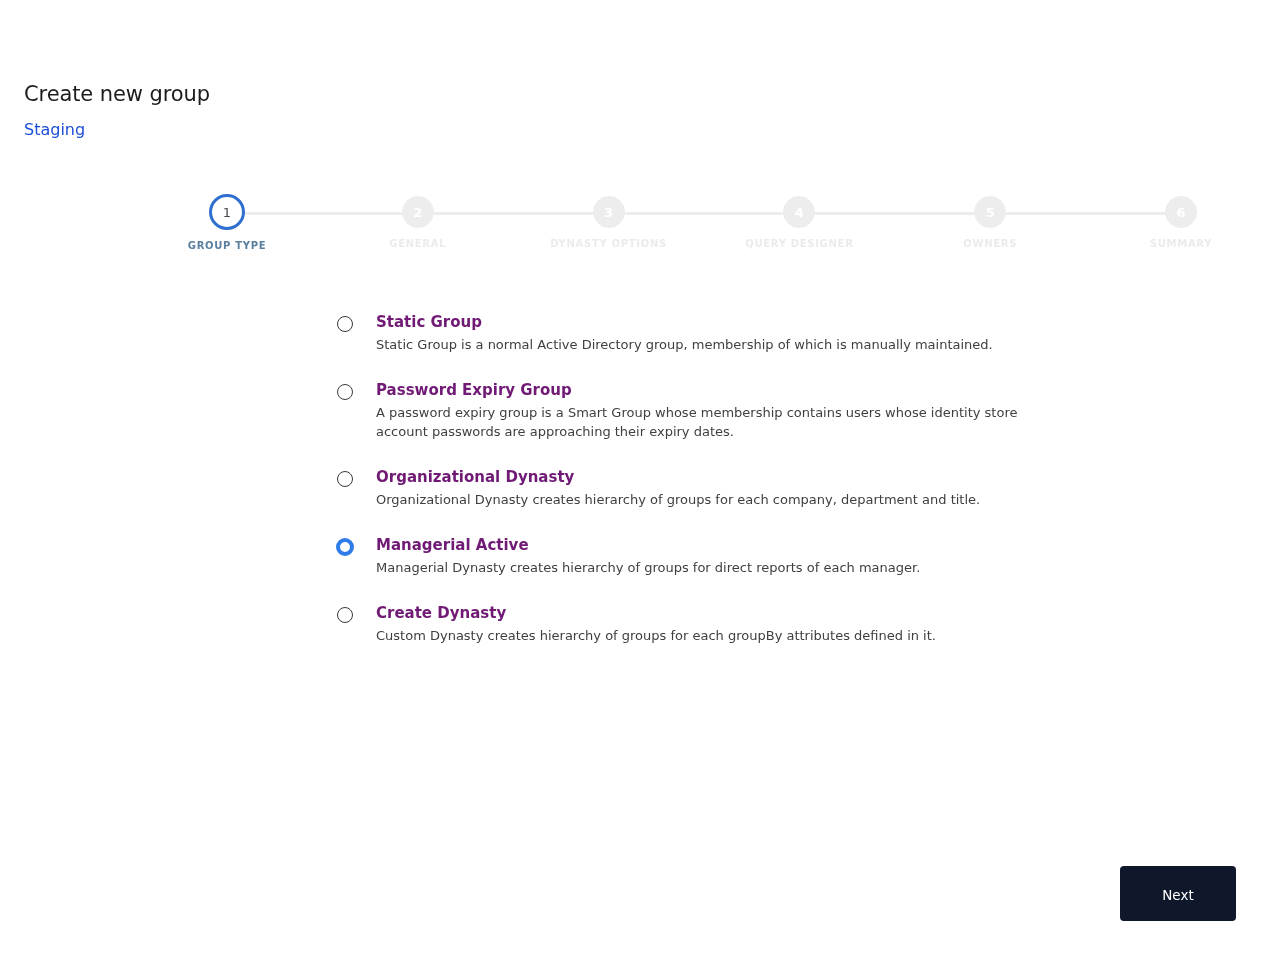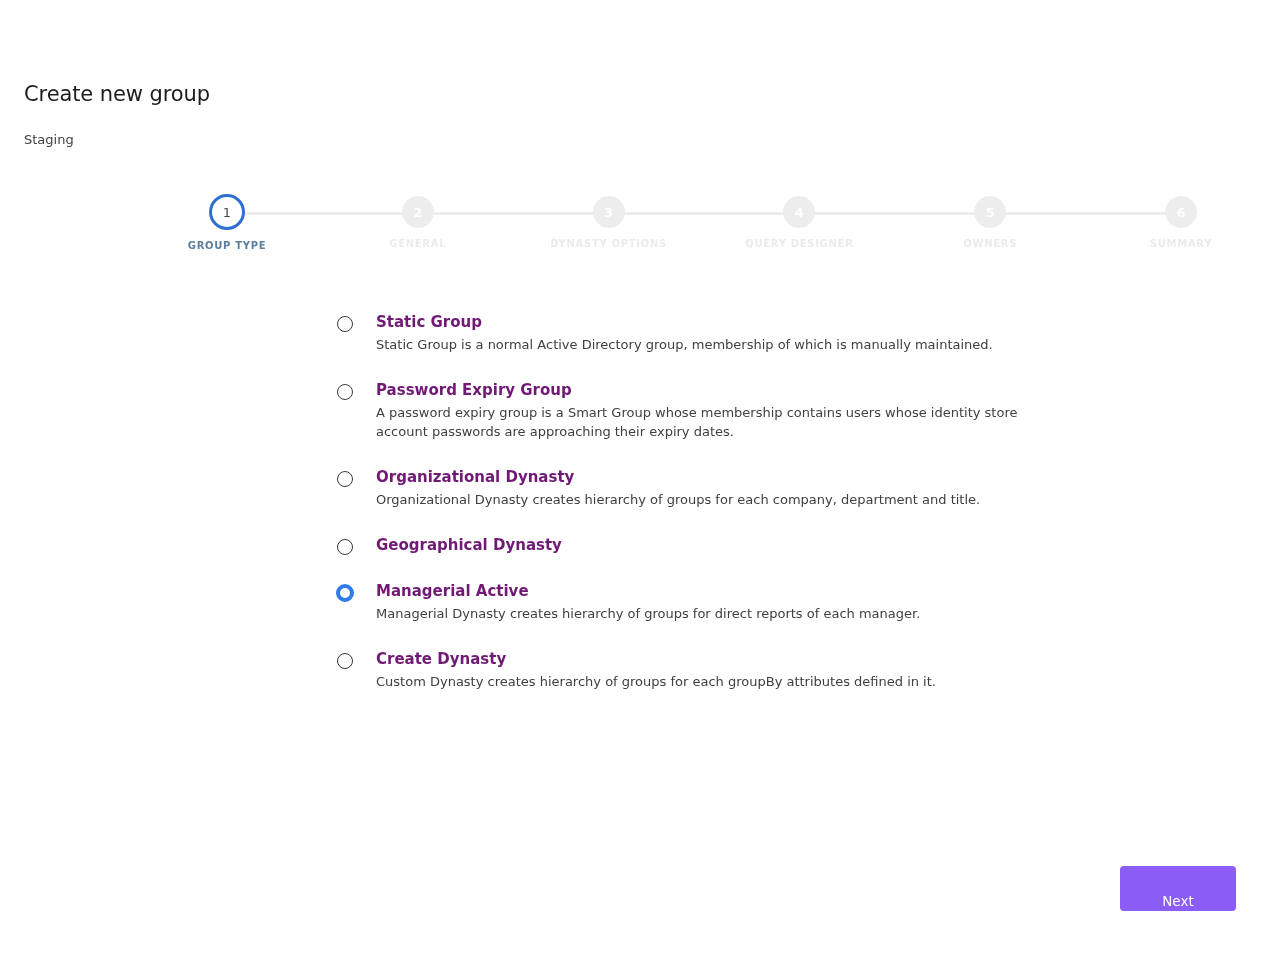--- a/index.html
+++ b/index.html
@@ -26,24 +26,24 @@
     font-size: 21px;
     font-weight: 400;
     line-height: 32px;
     color: #1d1d1d;
     letter-spacing: -0.1px;
     margin: 0;
     white-space: nowrap;
   }
   .page-subtitle {
     display: inline-block;
-    margin-top: 22px;
-    font-size: 13px;
+    margin-top: 12px;
+    font-size: 16px;
     line-height: 16px;
-    color: #404040;
+    color: #1d4ed8;
     text-decoration: none;
     cursor: pointer;
   }
 
   
   .stepper {
     position: absolute;
     left: 203px;
     top: 194px;
     width: 1002px;
@@ -155,31 +155,31 @@
   .footer {
     position: absolute;
     left: 0;
     top: 866px;
     width: 1236px;
     display: flex;
     justify-content: flex-end;
   }
   .next-button {
     width: 116px;
-    height: 45px;
-    background: #8b5cf6;
+    height: 55px;
+    background: #0f172a;
     border: none;
     border-radius: 4px;
     color: #ffffff;
     font-family: "DejaVu Sans", "Liberation Sans", sans-serif;
     font-size: 13.5px;
     line-height: 39px;
     text-align: center;
     cursor: pointer;
-    padding: 16px;
+    padding: 10px;
   }
 </style>
 </head>
 <body>
 
 <div class="page-header">
   <h1 class="page-title">Create new group</h1>
   <a class="page-subtitle">Staging</a>
 </div>
 
@@ -236,21 +236,20 @@
       <div class="option-title">Password Expiry Group</div>
       <div class="option-desc">A password expiry group is a Smart Group whose membership contains users whose identity store account passwords are approaching their expiry dates.</div>
     </div>
     <div class="option">
       <span class="radio"></span>
       <div class="option-title">Organizational Dynasty</div>
       <div class="option-desc">Organizational Dynasty creates hierarchy of groups for each company, department and title.</div>
     </div>
     <div class="option">
       <span class="radio"></span>
-      <div class="option-title">Geographical Dynasty</div>
     </div>
     <div class="option selected">
       <span class="radio"></span>
       <div class="option-title">Managerial Active</div>
       <div class="option-desc">Managerial Dynasty creates hierarchy of groups for direct reports of each manager.</div>
     </div>
     <div class="option">
       <span class="radio"></span>
       <div class="option-title">Create Dynasty</div>
       <div class="option-desc">Custom Dynasty creates hierarchy of groups for each groupBy attributes defined in it.</div>

